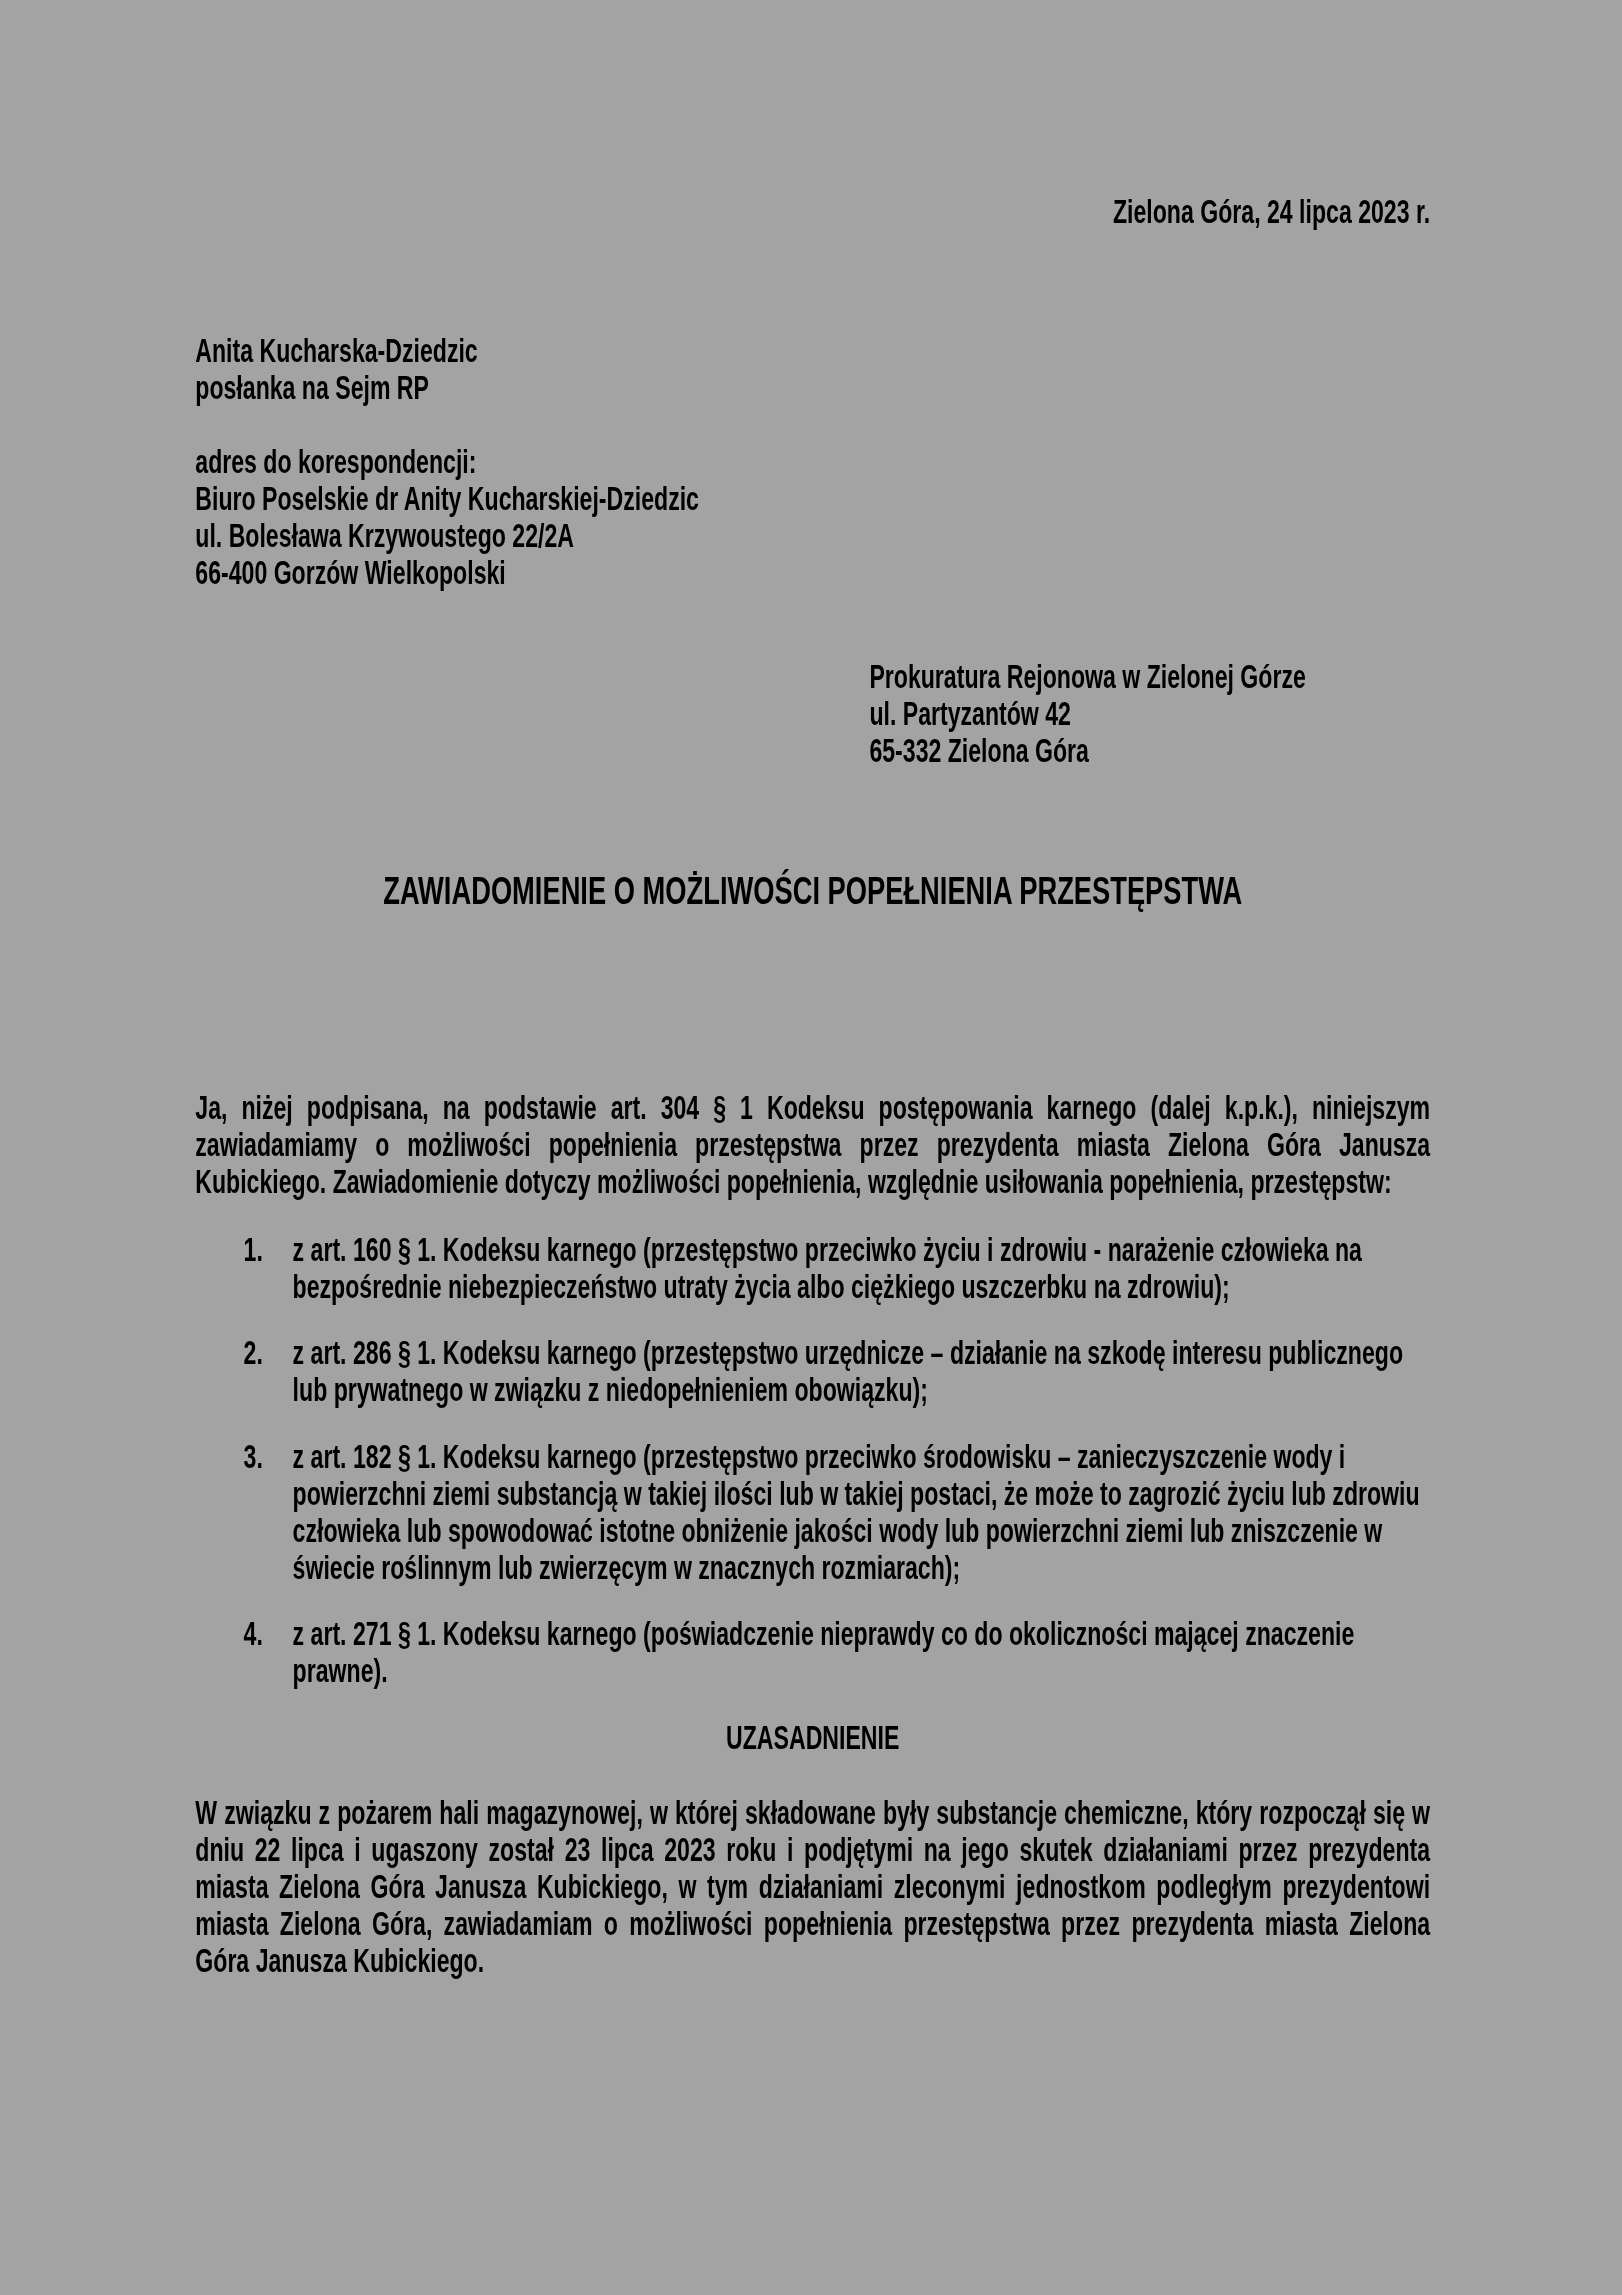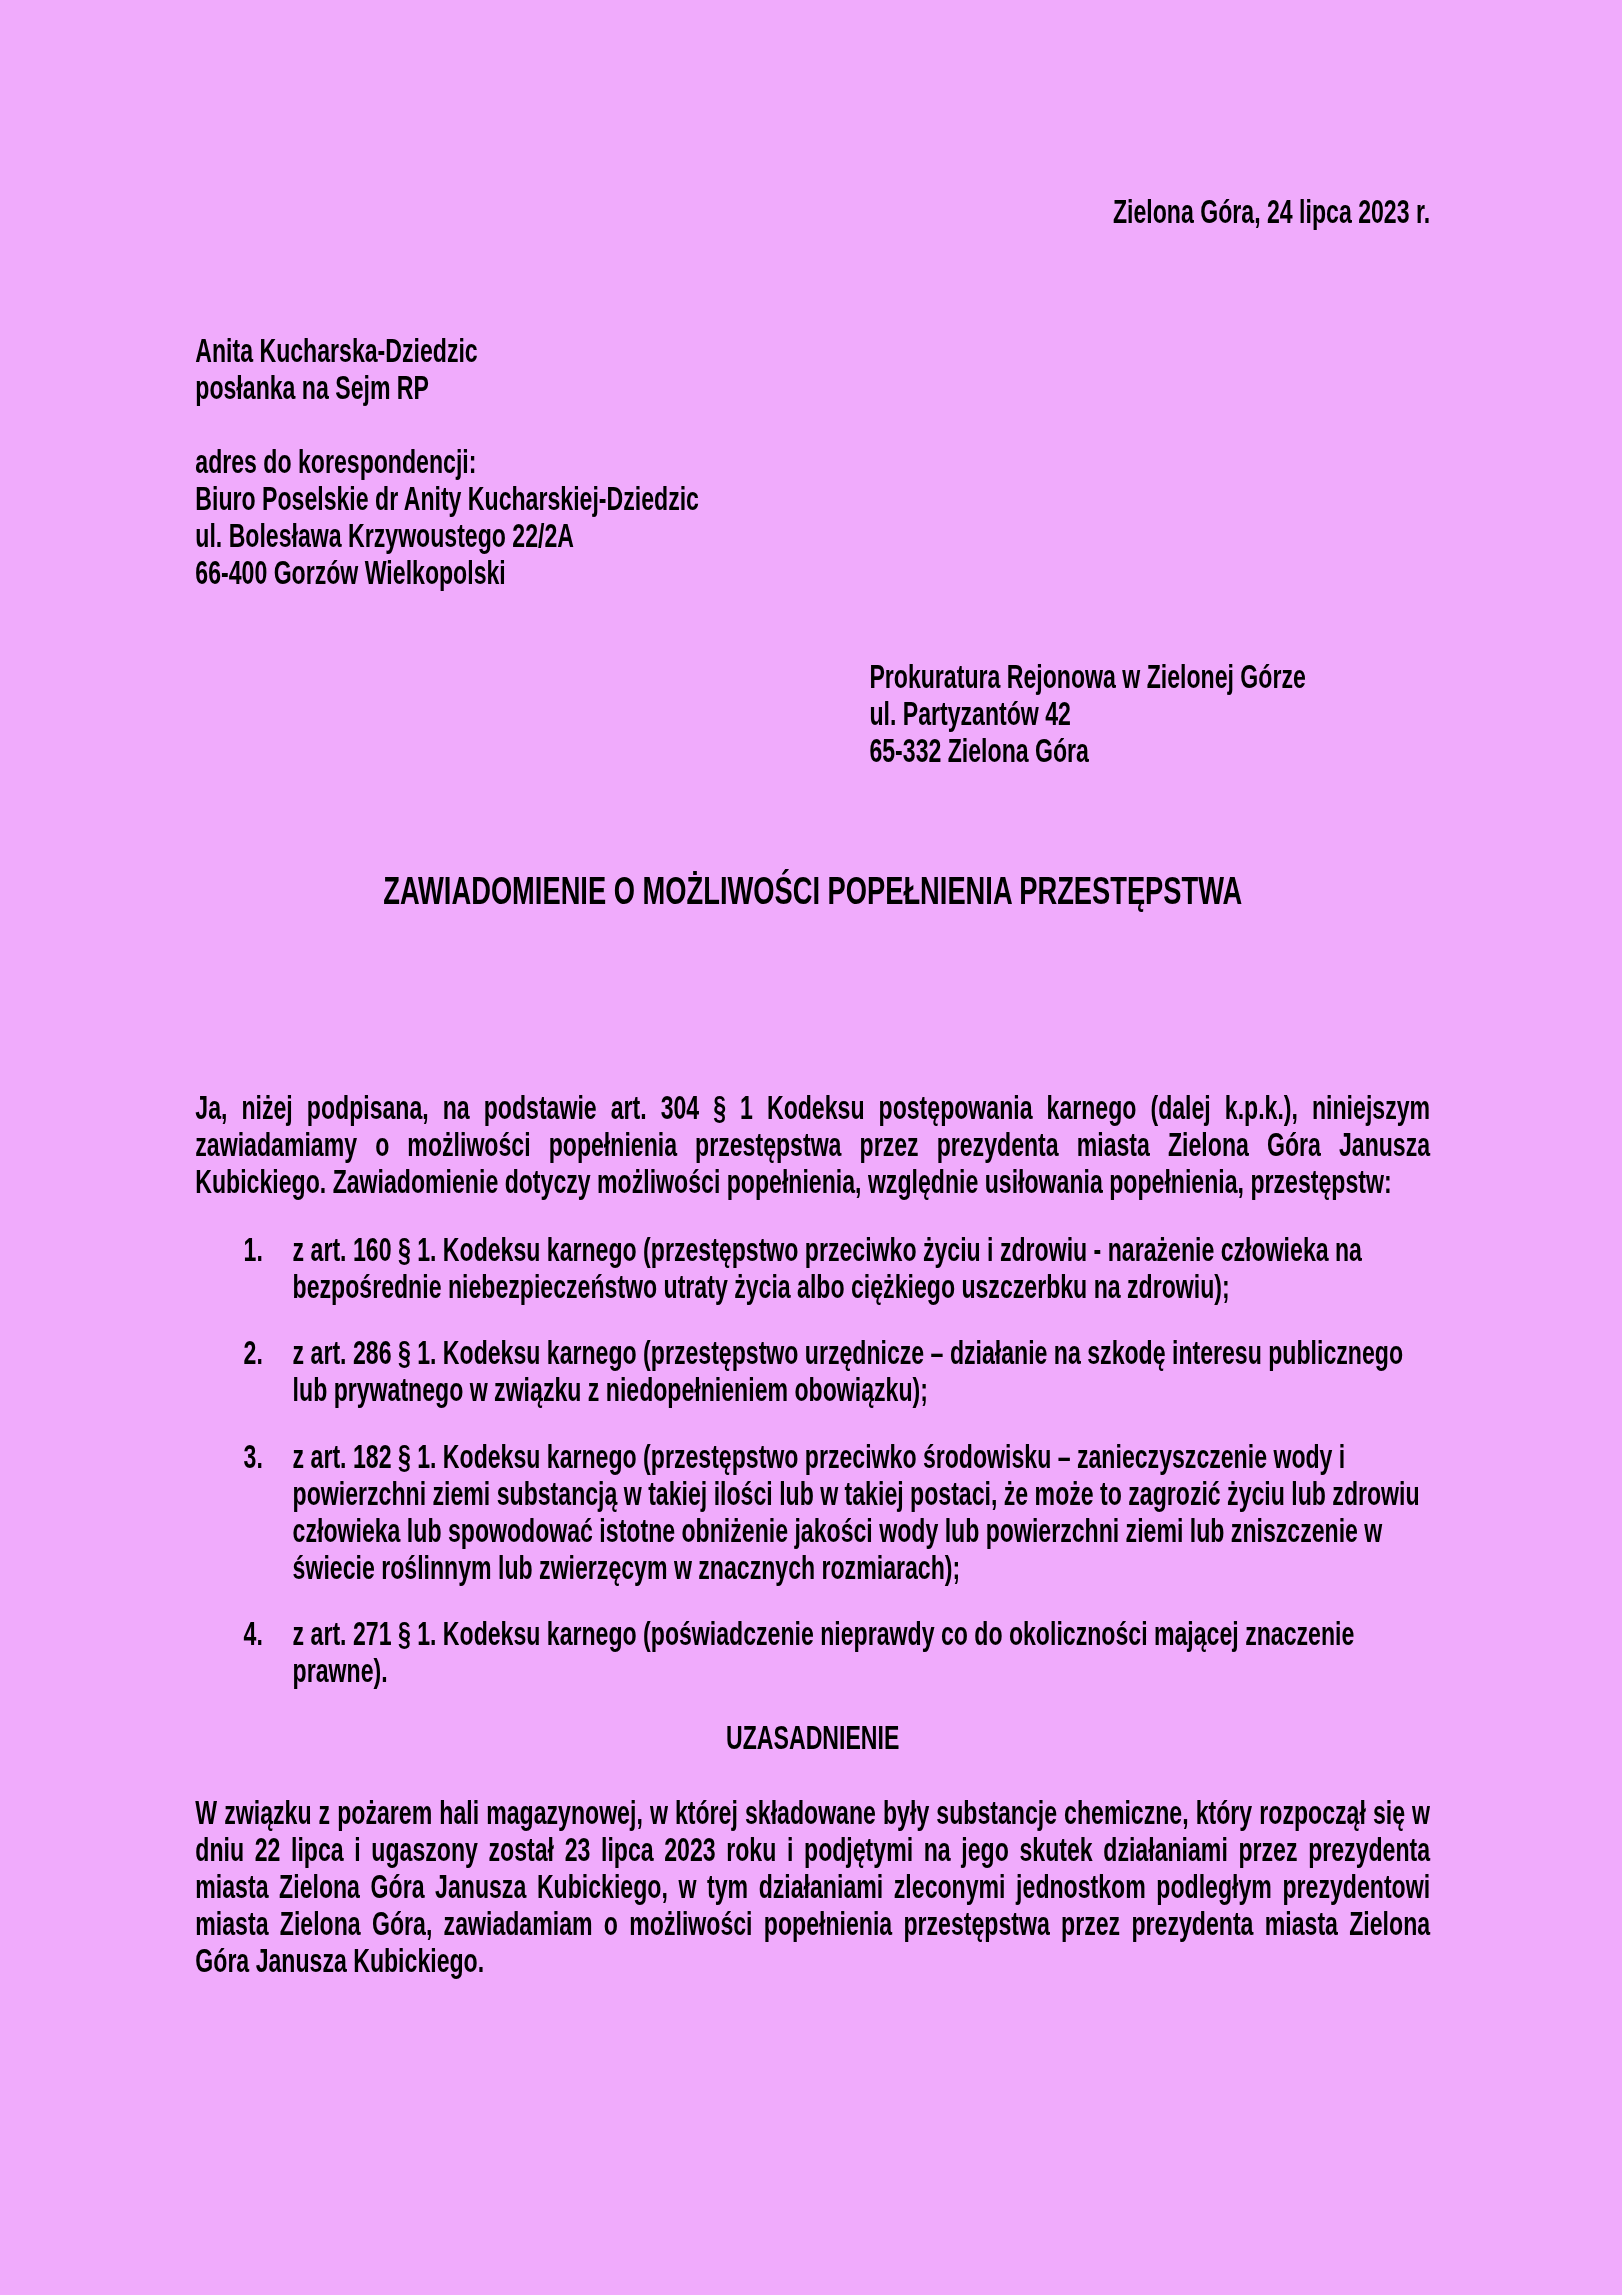--- a/index.html
+++ b/index.html
@@ -11,21 +11,21 @@
     width: 1623px;
     height: 2295px;
     overflow: hidden;
     font-family: "Liberation Sans", sans-serif;
     color: #000000;
   }
   .page {
     position: relative;
     width: 1623px;
     height: 2295px;
-    background: #f0abfc;
+    background: #a3a3a3;
   }
   
   .scale {
     width: 2318px;
     transform: scaleX(0.70);
     transform-origin: 0 0;
     box-sizing: border-box;
     padding: 193px 275px 0 279px;
     font-size: 33px;
     line-height: 37px;

